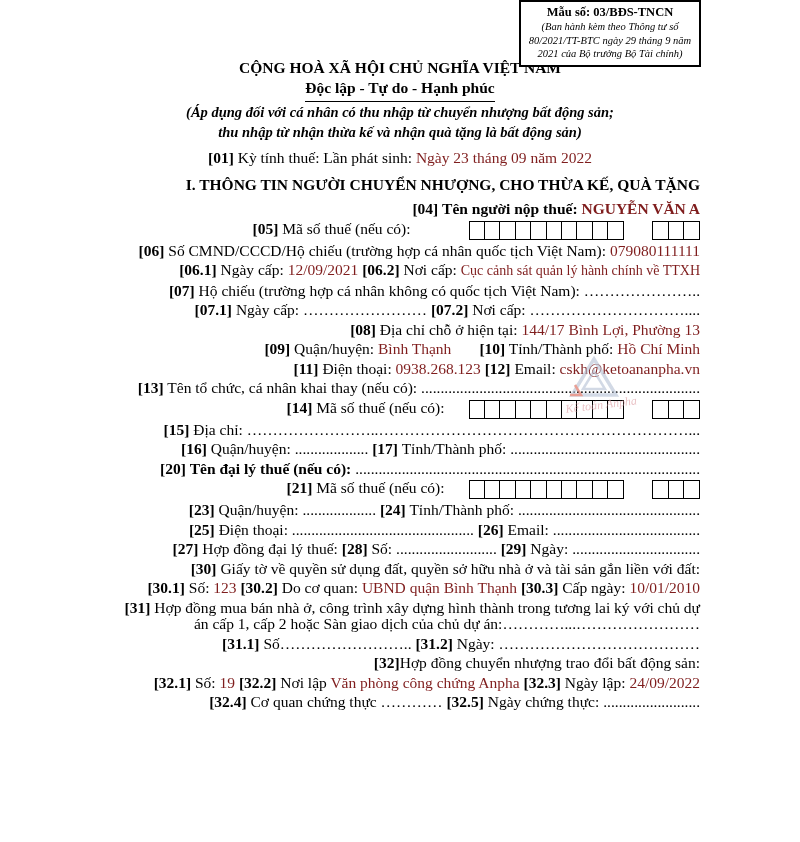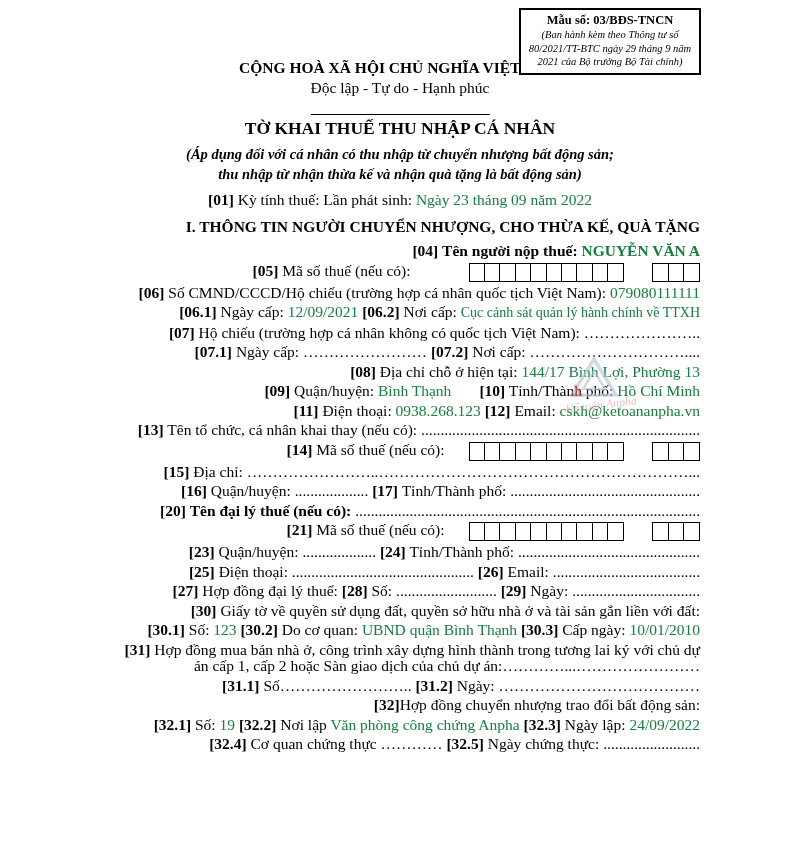--- a/index.html
+++ b/index.html
@@ -1,45 +1,45 @@
 <!DOCTYPE html>
 <html><head>
 <meta charset="utf-8">
 <style>
   html,body{margin:0;padding:0;background:#fff;}
   .page{position:relative;width:800px;height:842px;background:#fff;overflow:hidden;
         font-family:"Liberation Serif","DejaVu Serif",serif;color:#000;}
 
   
-  .stamp{position:absolute;left:519px;top:8px;width:170px;border:2px solid #000;
+  .stamp{position:absolute;left:519px;top:0;width:170px;border:2px solid #000;
          padding:3px 4px 4px;text-align:center;background:#fff;}
   .stamp-line1{font-size:12.5px;font-weight:bold;}
   .stamp-note{font-size:10.5px;font-style:italic;line-height:13.5px;}
 
   
   .header{text-align:center;padding-top:59px;}
   .republic{font-size:15.5px;font-weight:bold;}
   .motto{margin-top:2px;}
-  .motto span{font-size:15.5px;font-weight:normal;border-bottom:1.5px solid #000;padding-bottom:18px;}
+  .motto span{font-size:15.5px;font-weight:bold;border-bottom:1.5px solid #000;padding-bottom:5px;}
   .title{margin-top:21px;font-size:17.5px;font-weight:bold;}
   .subtitle{font-size:14.5px;font-weight:bold;font-style:italic;line-height:20px;text-align:center;}
   .subtitle.first{margin-top:5px;}
   .cline{text-align:center;font-size:15.5px;}
   .cline.l01{margin-top:7px;}
   .cline.l02{margin-top:8px;}
 
   
   .content{margin:9px 100px 0 120px;font-size:15.5px;text-align:right;}
   .sec-title{font-weight:bold;margin:9px 0 7px;}
   .line{margin:3px 0;line-height:16.5px;white-space:nowrap;}
   .line.wrap{white-space:normal;}
   .indent{padding-left:26px;}
   .tag{font-weight:bold;}
   .b{font-weight:bold;}
-  .red{color:#15803d;}
+  .red{color:#7f1d1d;}
   .smallred{font-size:14px;}
   .gap55{display:inline-block;width:55px;}
   .gap28{display:inline-block;width:28px;}
 
   
   .cb{display:inline-block;width:12px;height:12px;border:1.7px solid #000;line-height:12px;
       text-align:center;font-size:10px;font-weight:bold;vertical-align:-2px;margin-left:5px;}
 
   
   .mst{display:inline-flex;vertical-align:middle;}
@@ -70,21 +70,20 @@
       <path d="M44 3 L66 39 L22 39 Z" fill="none" stroke="#b5c1d4" stroke-width="3.5"></path>
       <path d="M44 15 L55 33 L33 33 Z" fill="none" stroke="#b5c1d4" stroke-width="2.5"></path>
       <path d="M20 39 L31 39 L25 29" fill="none" stroke="#d9604f" stroke-width="2.5"></path>
       <text x="16" y="57" transform="rotate(-7 16 57)" font-family="Liberation Serif, serif" font-style="italic" font-size="12" fill="#dc9aa0">Kế toán Anpha</text>
     </svg>
   </div>
 
   <div class="header">
     <div class="republic">CỘNG HOÀ XÃ HỘI CHỦ NGHĨA VIỆT NAM</div>
     <div class="motto"><span>Độc lập - Tự do - Hạnh phúc</span></div>
-    <div class="title">TỜ KHAI THUẾ THU NHẬP CÁ NHÂN</div>
     <div class="subtitle first">(Áp dụng đối với cá nhân có thu nhập từ chuyển nhượng bất động sản;</div>
     <div class="subtitle">thu nhập từ nhận thừa kế và nhận quà tặng là bất động sản)</div>
 
     <div class="cline l01"><span class="tag">[01]</span> <span>Kỳ tính thuế: Lần phát sinh:</span> <span class="red">Ngày 23 tháng 09 năm 2022</span></div>
 
   </div>
 
   <div class="content">
     <div class="sec-title">I. THÔNG TIN NGƯỜI CHUYỂN NHƯỢNG, CHO THỪA KẾ, QUÀ TẶNG</div>
 

